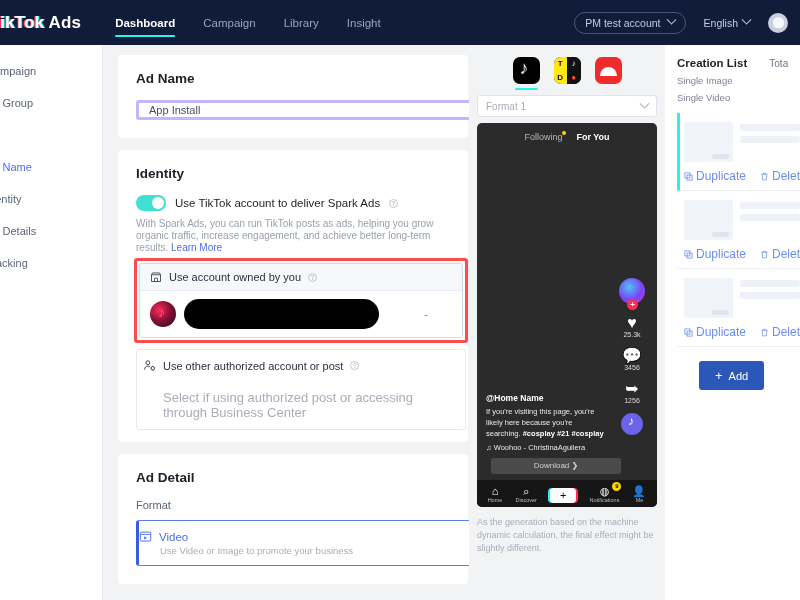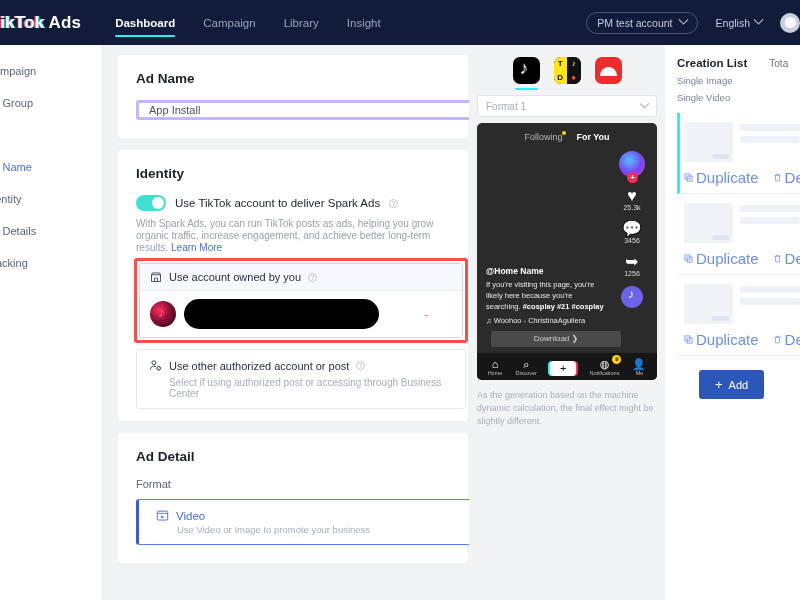--- a/index.html
+++ b/index.html
@@ -22,21 +22,21 @@
   .navitems { display: flex; align-items: center; margin-left: 34px; gap: 28px; height: 59px; }
   .navitem {
     color: #9aa3bb; font-size: 11.5px; height: 45px; display: flex; align-items: center;
     position: relative; cursor: pointer; white-space: nowrap;
   }
   .navitem.active { color: #fff; font-weight: bold; }
   .navitem.active::after {
     content: ""; position: absolute; bottom: 8px; left: 0; right: 0;
     height: 2px; background: #25f4ee; border-radius: 2px;
   }
-  .navright { margin-left: auto; display: flex; align-items: center; gap: 18px; padding-right: 0; }
+  .navright { margin-left: auto; display: flex; align-items: center; gap: 18px; padding-right: 12px; }
   .acctpill {
     border: 1px solid #4a5575; border-radius: 13px; color: #c6ccdd; font-size: 10.5px;
     padding: 4px 10px; display: flex; align-items: center; gap: 7px; cursor: pointer;
     white-space: nowrap;
   }
   .lang { color: #c6ccdd; font-size: 10.5px; display: flex; align-items: center; gap: 5px; cursor: pointer; }
   .chev { width: 7px; height: 7px; border-right: 1.3px solid currentColor; border-bottom: 1.3px solid currentColor;
           transform: rotate(45deg) translate(-2px,-2px); display: inline-block; }
   .avatar-top {
     width: 20px; height: 20px; border-radius: 50%; background: #c9cfdd; cursor: pointer;
@@ -108,29 +108,29 @@
     width: 26px; height: 26px; border-radius: 50%; flex: 0 0 26px;
     background: radial-gradient(circle at 35% 35%, #ff2d55 0%, #8a1038 45%, #1a0a14 100%);
     position: relative; overflow: hidden;
   }
   .tt-avatar::after {
     content: "♪"; position: absolute; left: 8px; top: 3px; color: #ff5d8f; font-size: 14px;
   }
   .redact { flex: 1; height: 30px; background: #000; border-radius: 15px; max-width: 195px; }
   .dash { color: #fc4d4d; font-size: 11px; margin-left: auto; padding-right: 24px; }
   .other-card {
-    border: 1px solid #e6e8ee; border-radius: 3px; padding: 9px 12px; margin-top: 6px;
+    border: 1px solid #e6e8ee; border-radius: 3px; padding: 9px 6px; margin-top: 6px;
     width: 330px; background: #fff;
   }
   .other-title { display: flex; align-items: center; gap: 7px; font-size: 11px; color: #2a3040; }
-  .other-sub { font-size: 10px; color: #a8adb9; margin-left: 20px; margin-top: 5px; }
+  .other-sub { font-size: 13px; color: #a8adb9; margin-left: 20px; margin-top: 18px; }
   .fieldlabel { font-size: 11px; color: #5b6474; margin-bottom: 9px; }
   .format-opt {
     border: 1px solid #5b7cf5; border-left: 3px solid #3b5bd9; border-radius: 3px;
-    padding: 9px 17px; width: 336px; background: #fff;
+    padding: 9px 0; width: 336px; background: #fff;
   }
   .fo-title { display: flex; align-items: center; gap: 7px; font-size: 11.5px; color: #4a6ff0; }
   .fo-sub { font-size: 9.5px; color: #a8adb9; margin-left: 21px; margin-top: 2px; }
   
   .preview { width: 196px; flex: 0 0 196px; padding: 12px 8px 0 8px; }
   .plat-icons { display: flex; gap: 14px; justify-content: center; margin-bottom: 11px; }
   .plat { width: 27px; height: 27px; border-radius: 7px; position: relative; cursor: pointer; }
   .plat.tiktok { background: #010101; }
   .plat.tiktok::after { content: "♪"; position: absolute; color: #fff; font-size: 18px; left: 7px; top: 1px; }
   .plat.tiktok .ul { position: absolute; bottom: -6px; left: 2px; right: 2px; height: 2.5px; background: #25f4ee; border-radius: 2px; }
@@ -144,21 +144,21 @@
   .plat.pangle::after {
     content: ""; position: absolute; left: 5px; top: 10px; width: 17px; height: 9px;
     background: #fff; border-radius: 9px 9px 0 0;
   }
   .fmt-select {
     width: 180px; height: 22px; border: 1px solid #e0e3e9; border-radius: 3px; background: #fff;
     display: flex; align-items: center; padding: 0 8px; font-size: 10px; color: #a8adb9;
     justify-content: space-between; cursor: pointer; margin-bottom: 6px;
   }
   .phone {
-    width: 180px; height: 257px; background: #2b2b2b; border-radius: 5px; position: relative;
+    width: 180px; height: 384px; background: #2b2b2b; border-radius: 5px; position: relative;
     overflow: hidden; color: #fff;
   }
   .ph-tabs { display: flex; justify-content: center; gap: 14px; font-size: 9px; padding-top: 9px; }
   .ph-tabs .t1 { color: #b6b6b6; position: relative; }
   .ph-tabs .t1 .dot { position: absolute; right: -4px; top: -1px; width: 4px; height: 4px; background: #ffd400; border-radius: 50%; }
   .ph-tabs .t2 { color: #fff; font-weight: bold; }
   .rail { position: absolute; right: 8px; bottom: 72px; width: 34px; text-align: center; }
   .rail .rav {
     width: 26px; height: 26px; border-radius: 50%; margin: 0 auto 10px auto; position: relative;
     background: radial-gradient(circle at 40% 35%, #4fc3f7 0%, #7b42f6 55%, #d63bd6 100%);
@@ -210,21 +210,21 @@
   }
   .cr-card.active { border-left: 3px solid #25f4ee; padding-left: 4px; }
   .cr-top { display: flex; gap: 7px; }
   .cr-thumb { width: 49px; height: 40px; background: #f0f3f8; border-radius: 2px; position: relative; }
   .cr-thumb::after {
     content: ""; position: absolute; bottom: 3px; right: 4px; width: 17px; height: 5px;
     background: #dfe4ee; border-radius: 2px;
   }
   .cr-lines { flex: 1; padding-top: 2px; }
   .cr-line { height: 7px; background: #eef1f7; border-radius: 2px; margin-bottom: 5px; }
-  .cr-acts { display: flex; gap: 14px; margin-top: 7px; font-size: 15px; color: #6a8ef0; }
+  .cr-acts { display: flex; gap: 14px; margin-top: 7px; font-size: 12px; color: #6a8ef0; }
   .cr-act { display: flex; align-items: center; gap: 3px; cursor: pointer; white-space: nowrap; }
   .addbtn {
     margin: 14px 0 0 22px; background: #2b57b8; color: #fff; border: none; border-radius: 3px;
     font-size: 11px; padding: 7px 16px; cursor: pointer; display: flex; align-items: center; gap: 6px;
     font-family: "Liberation Sans", sans-serif;
   }
   svg { display: block; }
 </style>
 </head>
 <body>

